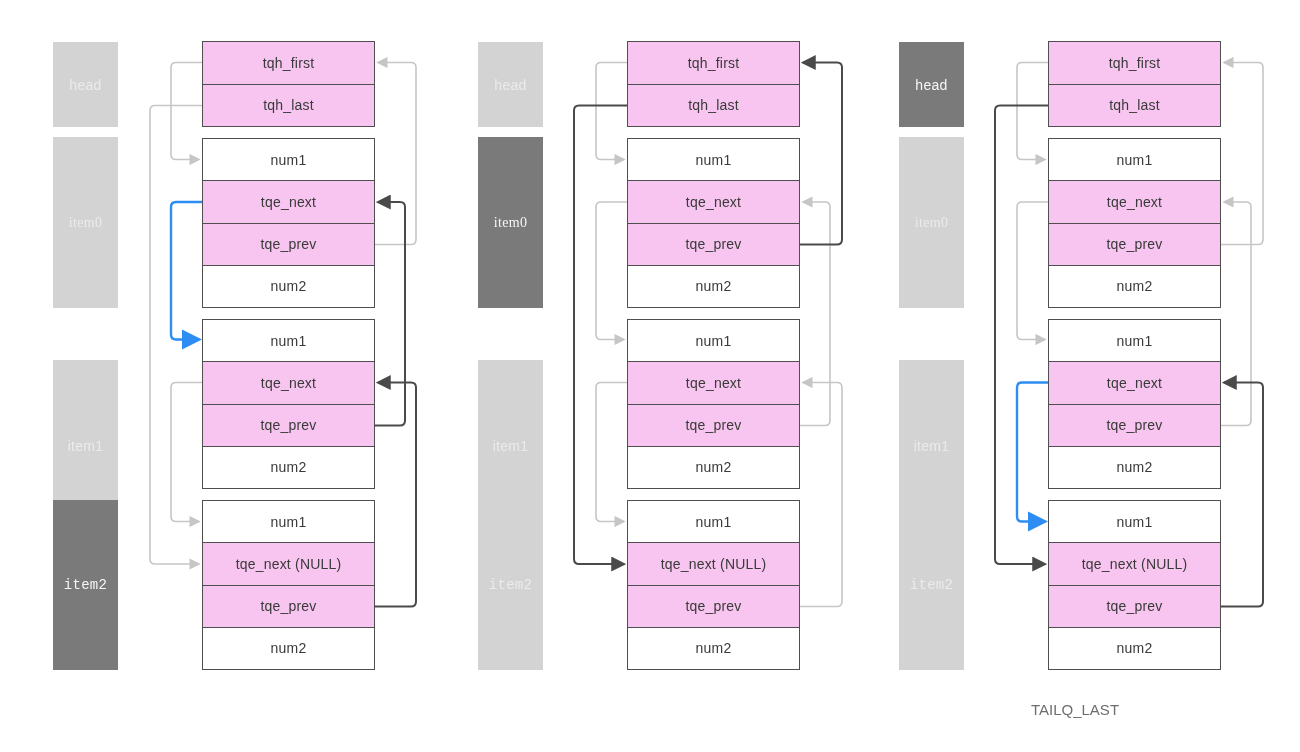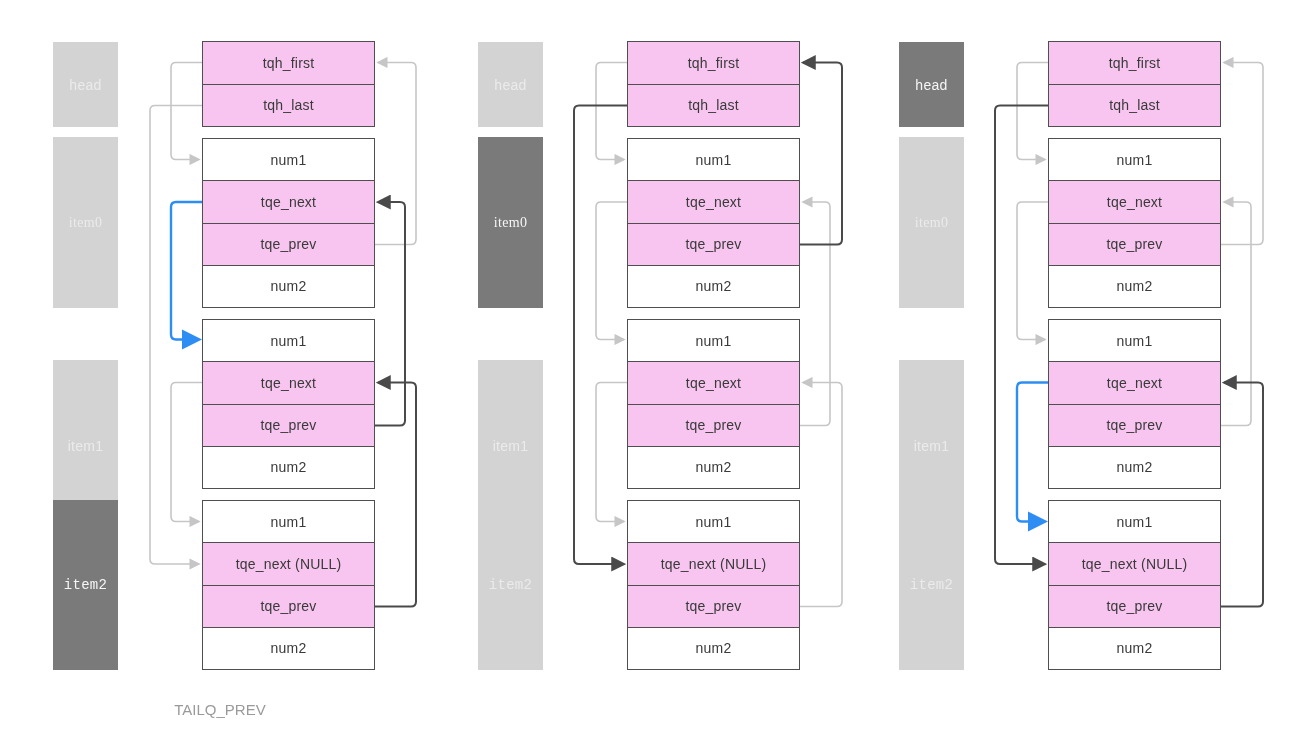--- a/index.html
+++ b/index.html
@@ -202,15 +202,15 @@
       <div class="row white">num2</div>
     </div>
     <div class="struct st-item2">
       <div class="row white">num1</div>
       <div class="row pink">tqe_next (NULL)</div>
       <div class="row pink">tqe_prev</div>
       <div class="row white">num2</div>
     </div>
   </div>
 
-  <div class="caption cap-1">TAILQ_PREV</div>
+  <div class="caption cap-3">TAILQ_LAST</div>
 
 </div>
 
 </body></html>

